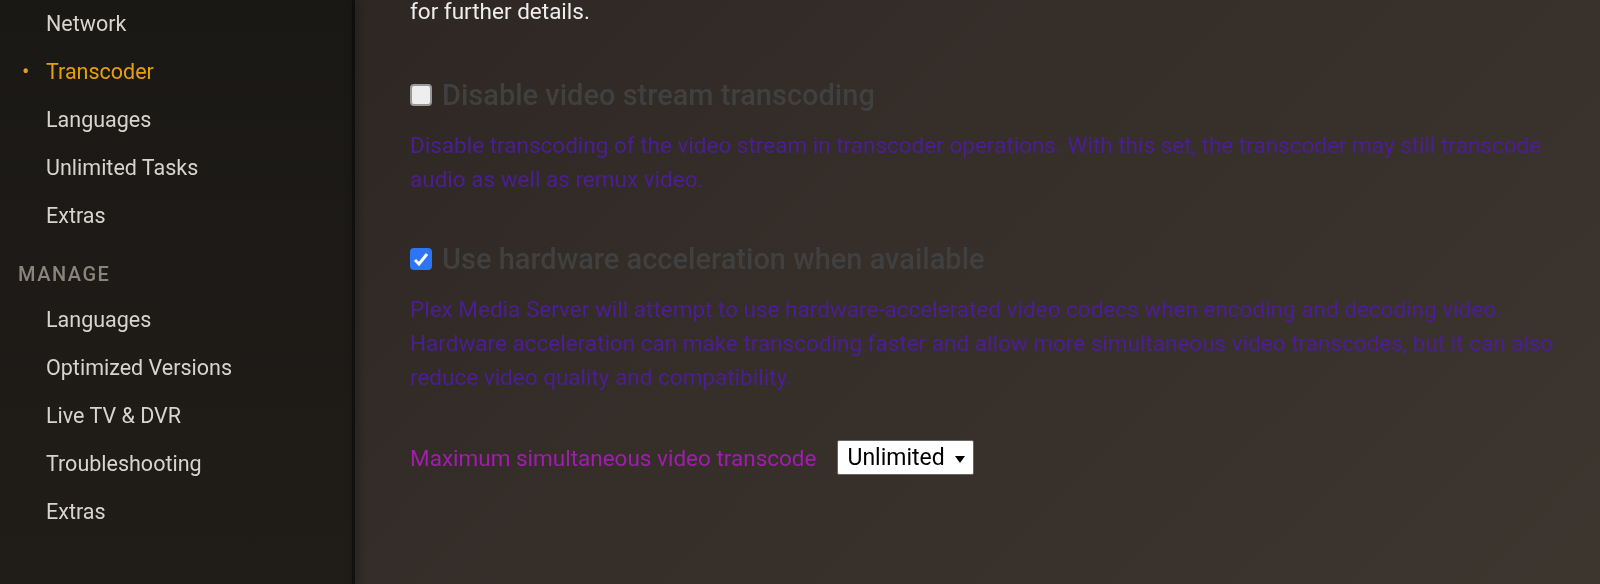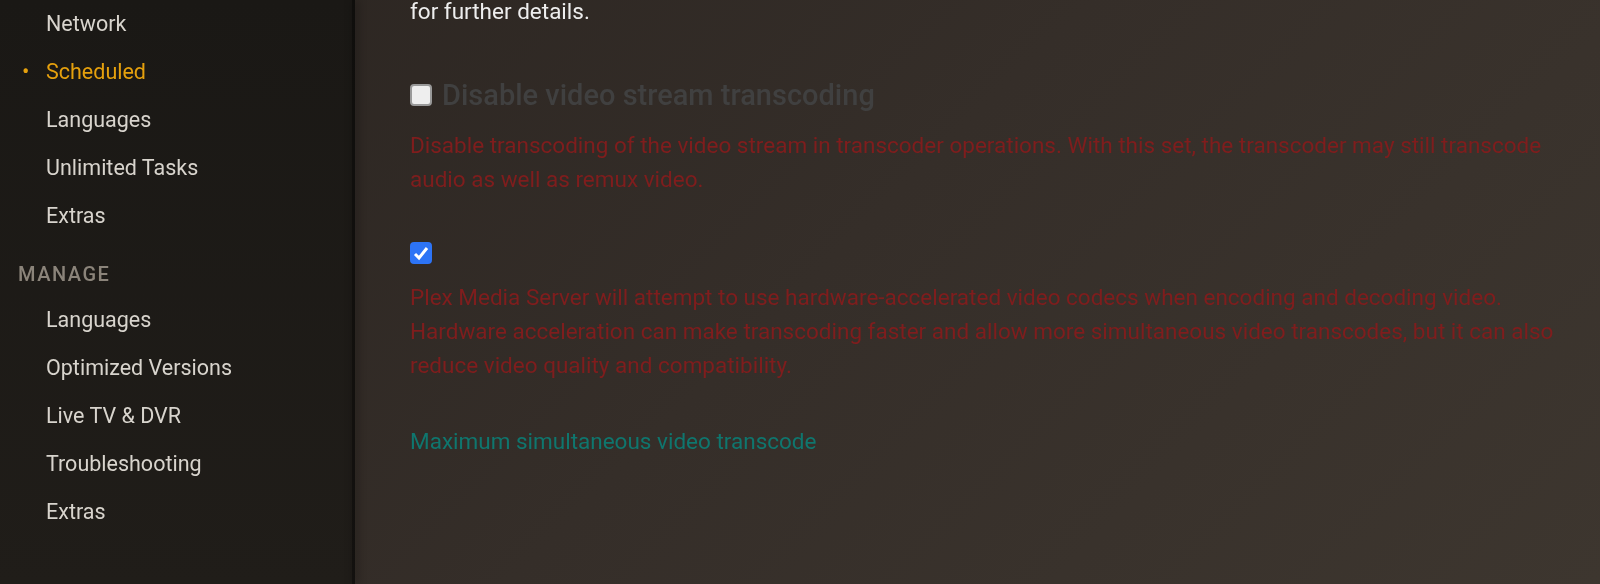--- a/index.html
+++ b/index.html
@@ -128,33 +128,33 @@
   
   .setting-label {
     font-size: 29px;
     color: #404040;
     font-weight: 500;
   }
   
   .setting-desc {
     font-size: 22.5px;
     line-height: 34px;
-    color: #7f1d1d;
+    color: #4c1d95;
   }
   
   .select-row {
     display: flex;
     align-items: center;
     gap: 20px;
     margin-top: 10px;
   }
   
   .select-label {
     font-size: 22.5px;
-    color: #0f766e;
+    color: #a21caf;
   }
   
   .select-box {
     background: #fff;
     color: #000;
     font-size: 23px;
     border: 1px solid #666;
     padding: 3px 28px 3px 10px;
     border-radius: 2px;
     position: relative;
@@ -175,21 +175,21 @@
   }
 </style>
 </head>
 <body>
 
 <div class="sidebar">
   <div class="sidebar-item">
     <span>Network</span>
   </div>
   <div class="sidebar-item active">
-    <span>Scheduled</span>
+    <span>Transcoder</span>
   </div>
   <div class="sidebar-item">
     <span>Languages</span>
   </div>
   <div class="sidebar-item">
     <span>Unlimited Tasks</span>
   </div>
   <div class="sidebar-item">
     <span>Extras</span>
   </div>
@@ -226,21 +226,25 @@
     <div class="setting-desc">Disable transcoding of the video stream in transcoder operations. With this set, the transcoder may still transcode audio as well as remux video.</div>
   </div>
 
   <div class="setting-block">
     <div class="setting-label-row">
       <div class="setting-checkbox checked">
         <svg viewBox="0 0 16 16">
             <polyline points="2,9 6,13 14,3"></polyline>
           </svg>
       </div>
+      <span class="setting-label">Use hardware acceleration when available</span>
     </div>
     <div class="setting-desc">Plex Media Server will attempt to use hardware-accelerated video codecs when encoding and decoding video. Hardware acceleration can make transcoding faster and allow more simultaneous video transcodes, but it can also reduce video quality and compatibility.</div>
   </div>
 
 
   <div class="select-row">
     <span class="select-label">Maximum simultaneous video transcode</span>
+    <div class="select-box">
+      <span>Unlimited</span>
+    </div>
   </div>
 </div>
 
 </body></html>

